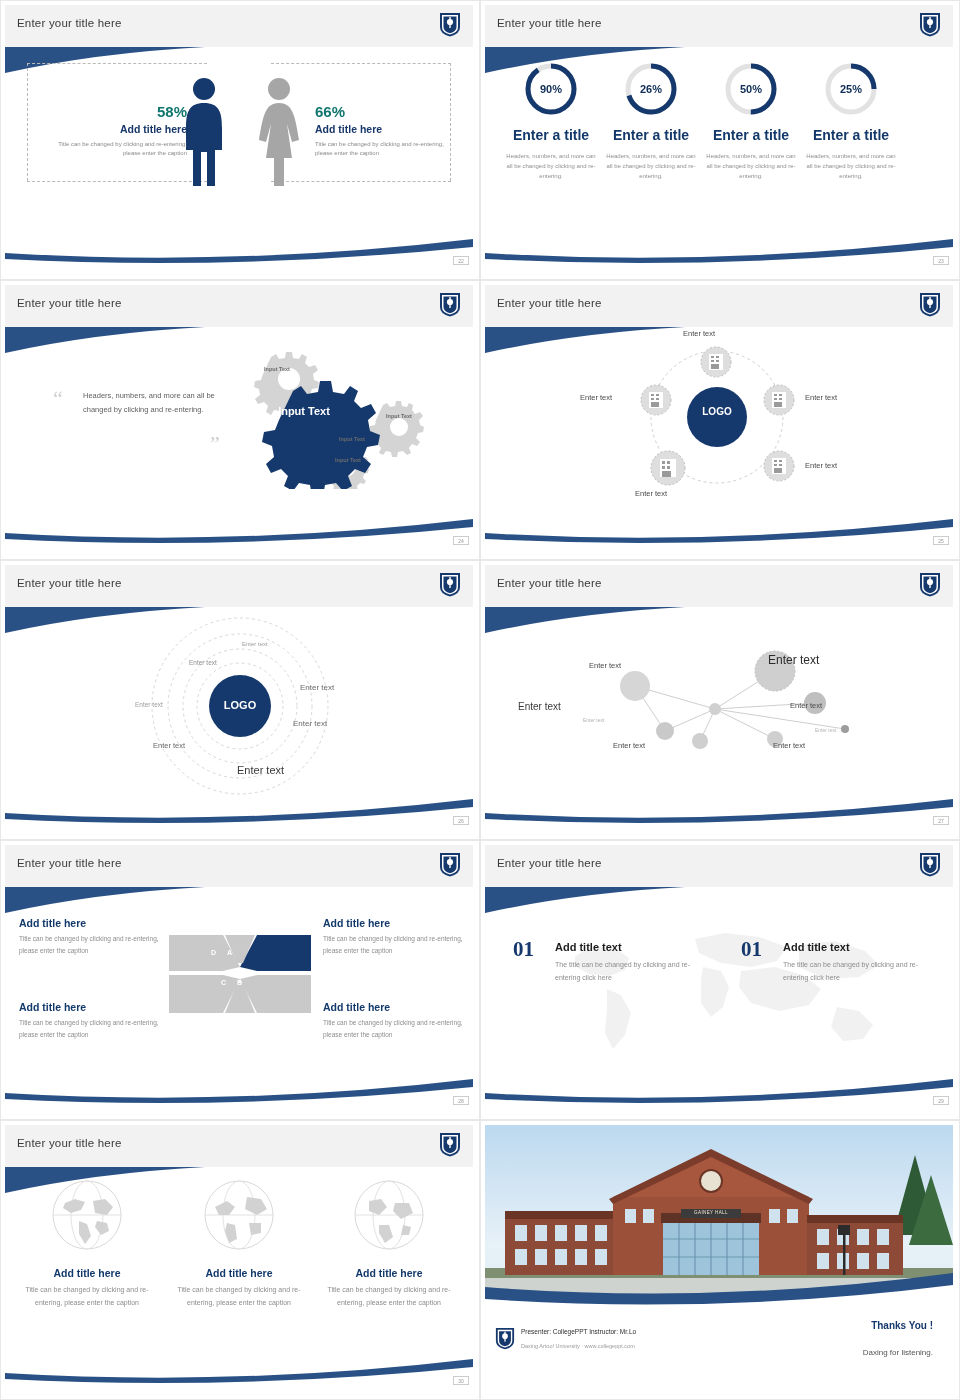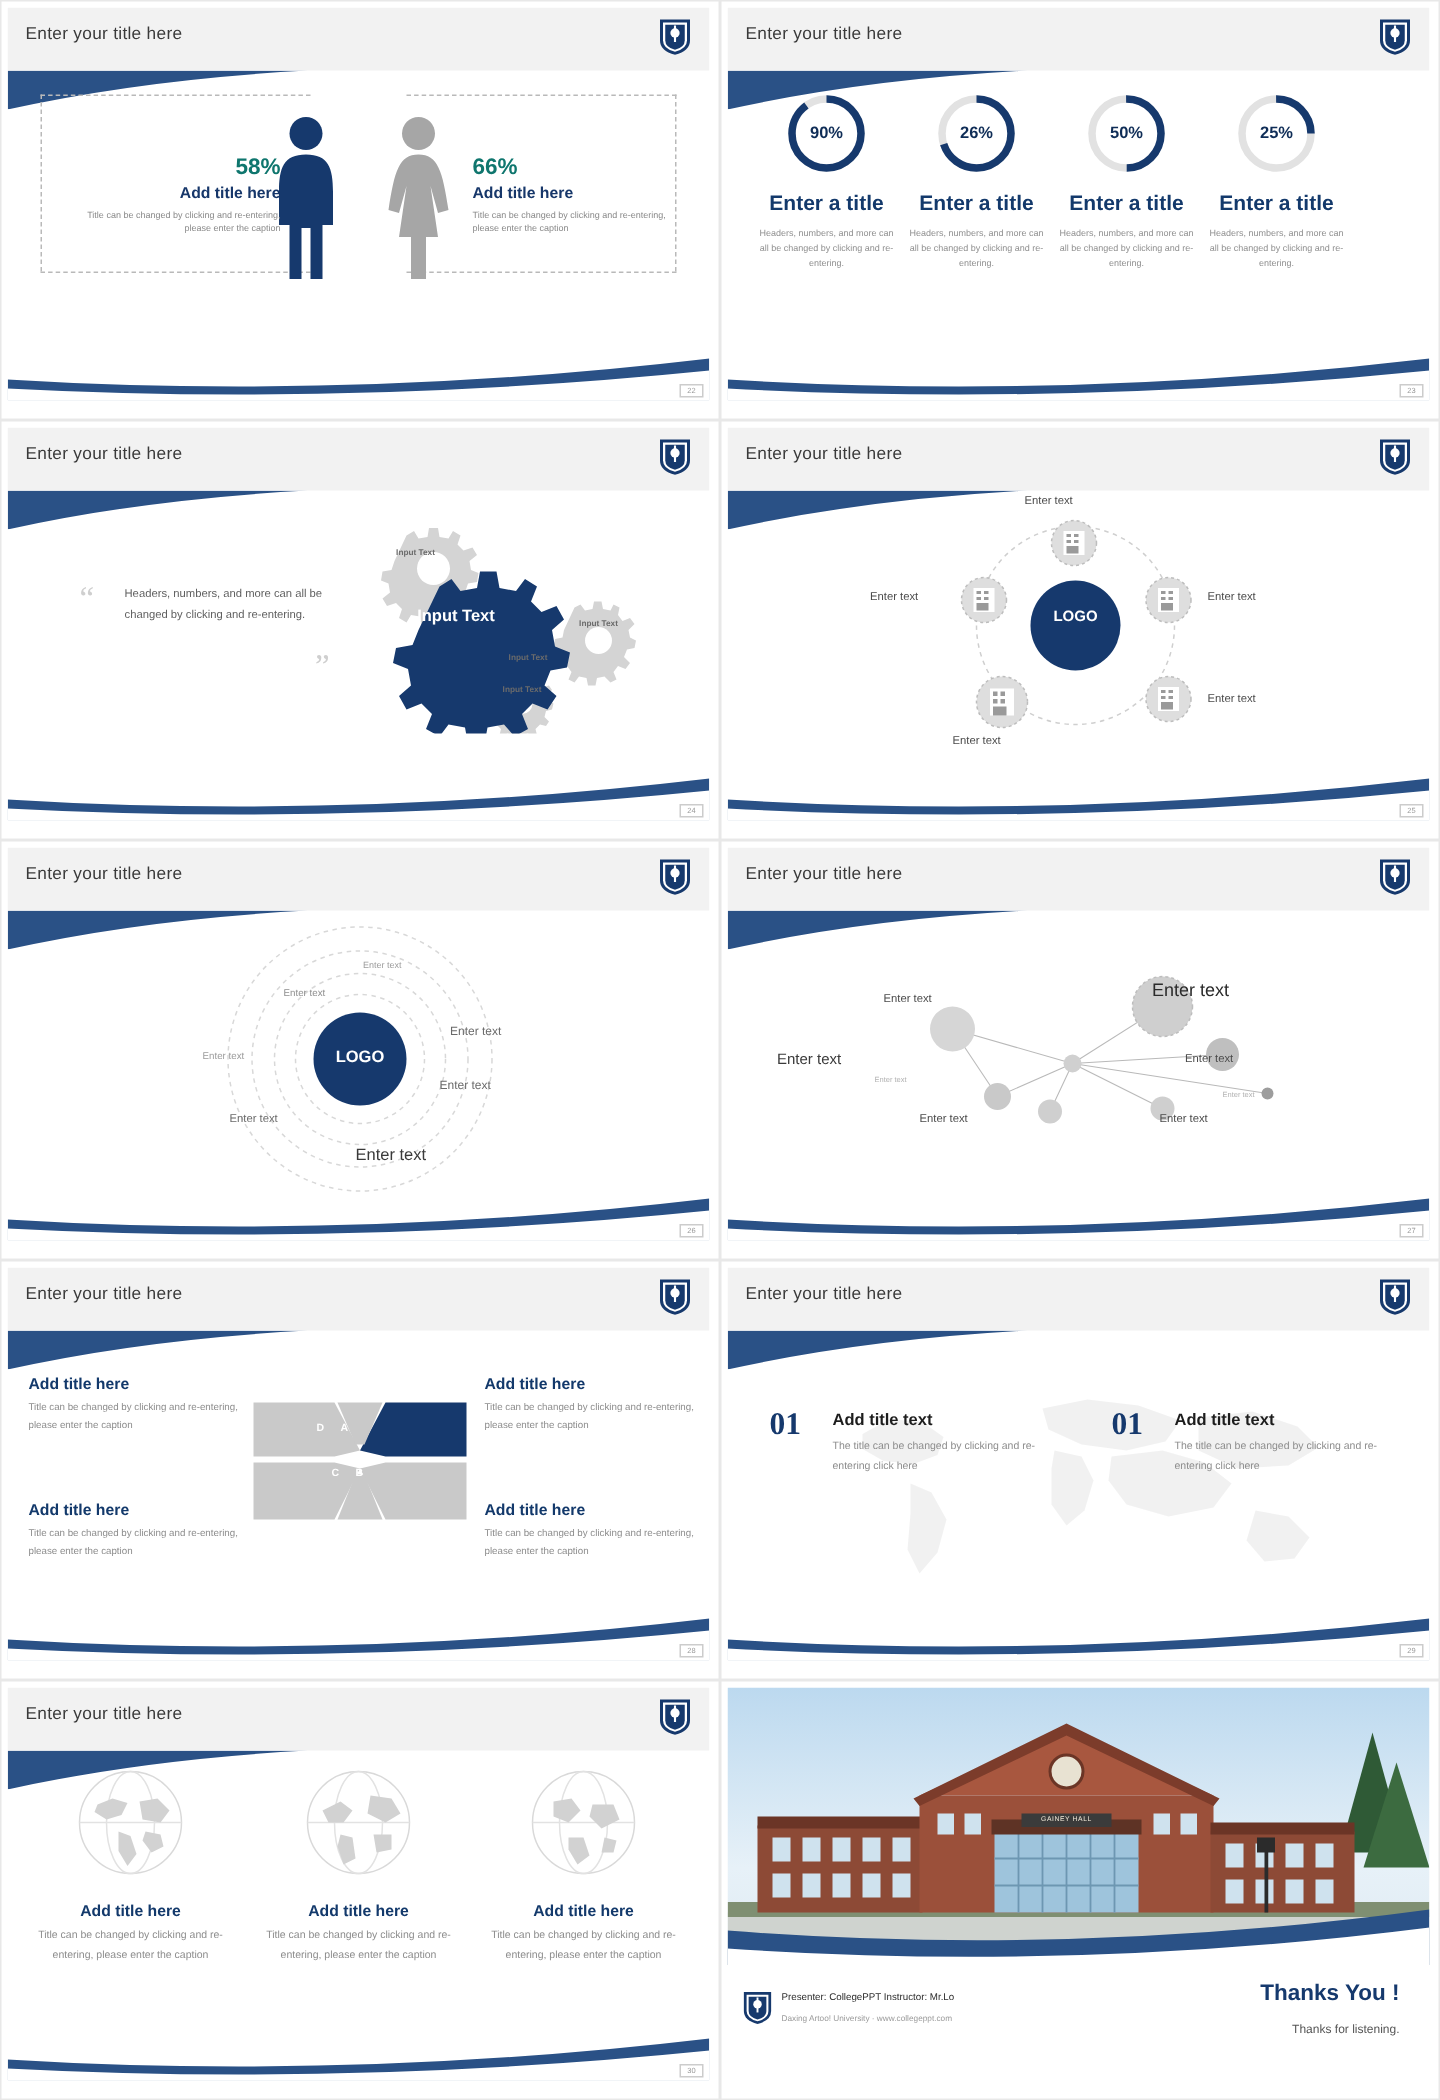--- a/index.html
+++ b/index.html
@@ -102,21 +102,21 @@
 
   
   .globe-col { position: absolute; width: 140px; text-align: center; }
   .gl-ttl { font-size: 10.5px; font-weight: bold; color: #13396b; }
   .gl-cap { font-size: 7px; color: #8d8d8d; line-height: 1.85; margin-top: 5px; }
 
   
   .photo { position: absolute; left: 0; top: 0; width: 468px; height: 185px; overflow: hidden; }
   .sky { position: absolute; inset: 0; background: linear-gradient(#bcd9ef, #e7f1f8 65%, #dfeaf2); }
   .thanks-area { position: absolute; left: 0; top: 185px; width: 468px; height: 77px; background:#fff; }
-  .thanks-big { font-size: 15px; font-weight: bold; color: #15396d; }
+  .thanks-big { font-size: 10px; font-weight: bold; color: #15396d; }
   .thanks-sub { font-size: 8px; color: #555; margin-top: 4px; }
   .presenter { font-size: 6.5px; color: #2d2d2d; }
   .presenter-sub { font-size: 5.5px; color: #9a9a9a; margin-top: 3px;}
 </style>
 </head>
 <body>
 
 <div class="deck">
 
   <div class="slide">
@@ -801,18 +801,18 @@
               <path d="M3 4 H19 V16 Q19 21.5 11 23.5 Q3 21.5 3 16 Z" fill="#fff"></path>
               <path d="M4.5 5.5 H17.5 V16 Q17.5 20.5 11 22.2 Q4.5 20.5 4.5 16 Z" fill="#16396d"></path>
               <circle cx="11" cy="11" r="3.1" fill="#fff"></circle>
               <rect x="10.3" y="6" width="1.4" height="11" fill="#fff"></rect>
             </svg>
         </div>
         <div class="presenter" style="position:absolute;left:36px;top:18px;">Presenter: CollegePPT    Instructor: Mr.Lo</div>
         <div class="presenter-sub" style="position:absolute;left:36px;top:30px;">Daxing Artoo! University   ·   www.collegeppt.com</div>
 
         <div class="thanks-big" style="position:absolute;right:20px;top:10px;">Thanks You !</div>
-        <div class="thanks-sub" style="position:absolute;right:20px;top:34px;">Thanks for listening.</div>
+        <div class="thanks-sub" style="position:absolute;right:20px;top:34px;">Daxing for listening.</div>
       </div>
     </div>
   </div>
 
 </div>
 
 </body></html>

